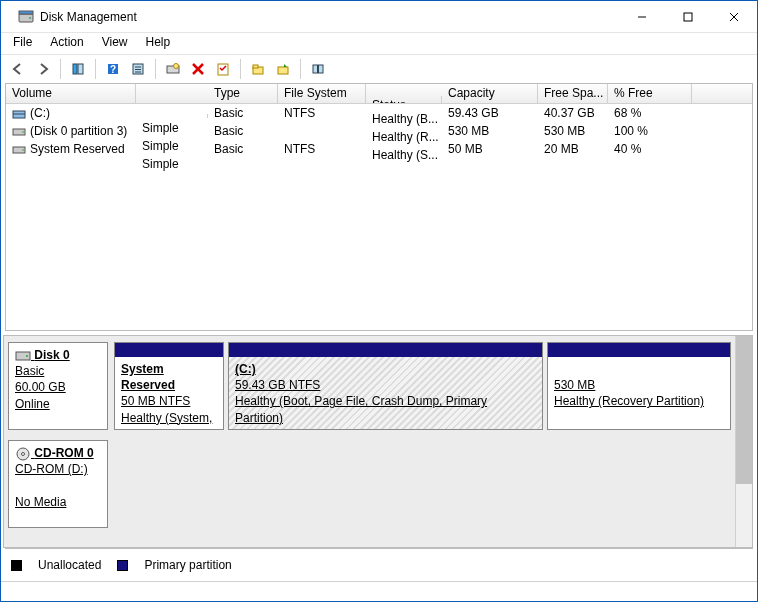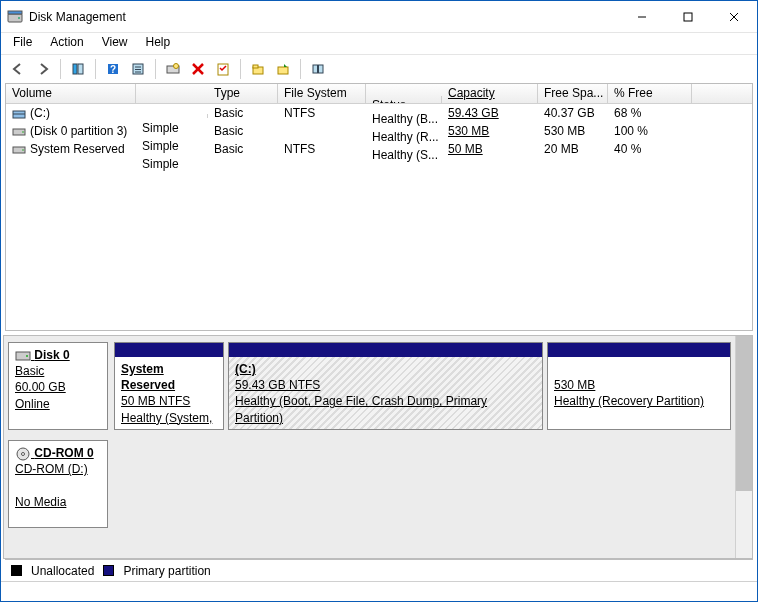--- a/index.html
+++ b/index.html
@@ -18,21 +18,21 @@
     display: flex;
     flex-direction: column;
     background: #fff;
   }
   
   .titlebar {
     height: 32px;
     background: #fff;
     display: flex;
     align-items: center;
-    padding-left: 6px;
+    padding-left: 17px;
     border-bottom: 1px solid #e5e5e5;
   }
   .titlebar .app-icon {
     width: 16px; height: 16px; margin-right: 6px;
   }
   .titlebar .title { flex: 0 0 auto; }
   .titlebar .spacer { flex: 1; }
   .titlebar .win-btn {
     width: 46px; height: 32px;
     display: flex; align-items: center; justify-content: center;
@@ -96,21 +96,21 @@
   .list-row .cell {
     padding: 0 6px;
     white-space: nowrap;
     overflow: hidden;
   }
   .c0 { width: 130px; }
   .c1 { width: 72px; margin-top: 30px; }
   .c2 { width: 70px; }
   .c3 { width: 88px; }
   .c4 { width: 76px; margin-top: 12px; }
-  .c5 { width: 96px; text-decoration: underline; }
+  .c5 { width: 96px; }
   .c6 { width: 70px; }
   .c7 { width: 84px; }
   .vol-icon { width:14px; height:12px; margin-right:4px; vertical-align:middle; display:inline-block;}
   
   .graph-panel {
     border: 1px solid #bcbcbc;
     margin: 4px 4px 0 2px;
     flex: 1;
     background: #ececec;
     position: relative;
@@ -179,22 +179,22 @@
     flex:1;
     background:#ececec;
   }
   
   .legend {
     height: 22px;
     border-top: 1px solid #bcbcbc;
     margin: 0 4px;
     display:flex;
     align-items:center;
-    padding: 10px 6px;
-    gap: 9px;
+    padding: 16px 6px;
+    gap: 16px;
     font-size:12px;
   }
   .legend .sw { width:11px; height:11px; border:1px solid #000; display:inline-block;}
   .legend .sw.unalloc { background:#000; }
   .legend .sw.primary { background:#15107e; }
   
   .statusbar {
     height: 20px;
     border-top: 1px solid #d0d0d0;
     margin: 0 0px;

